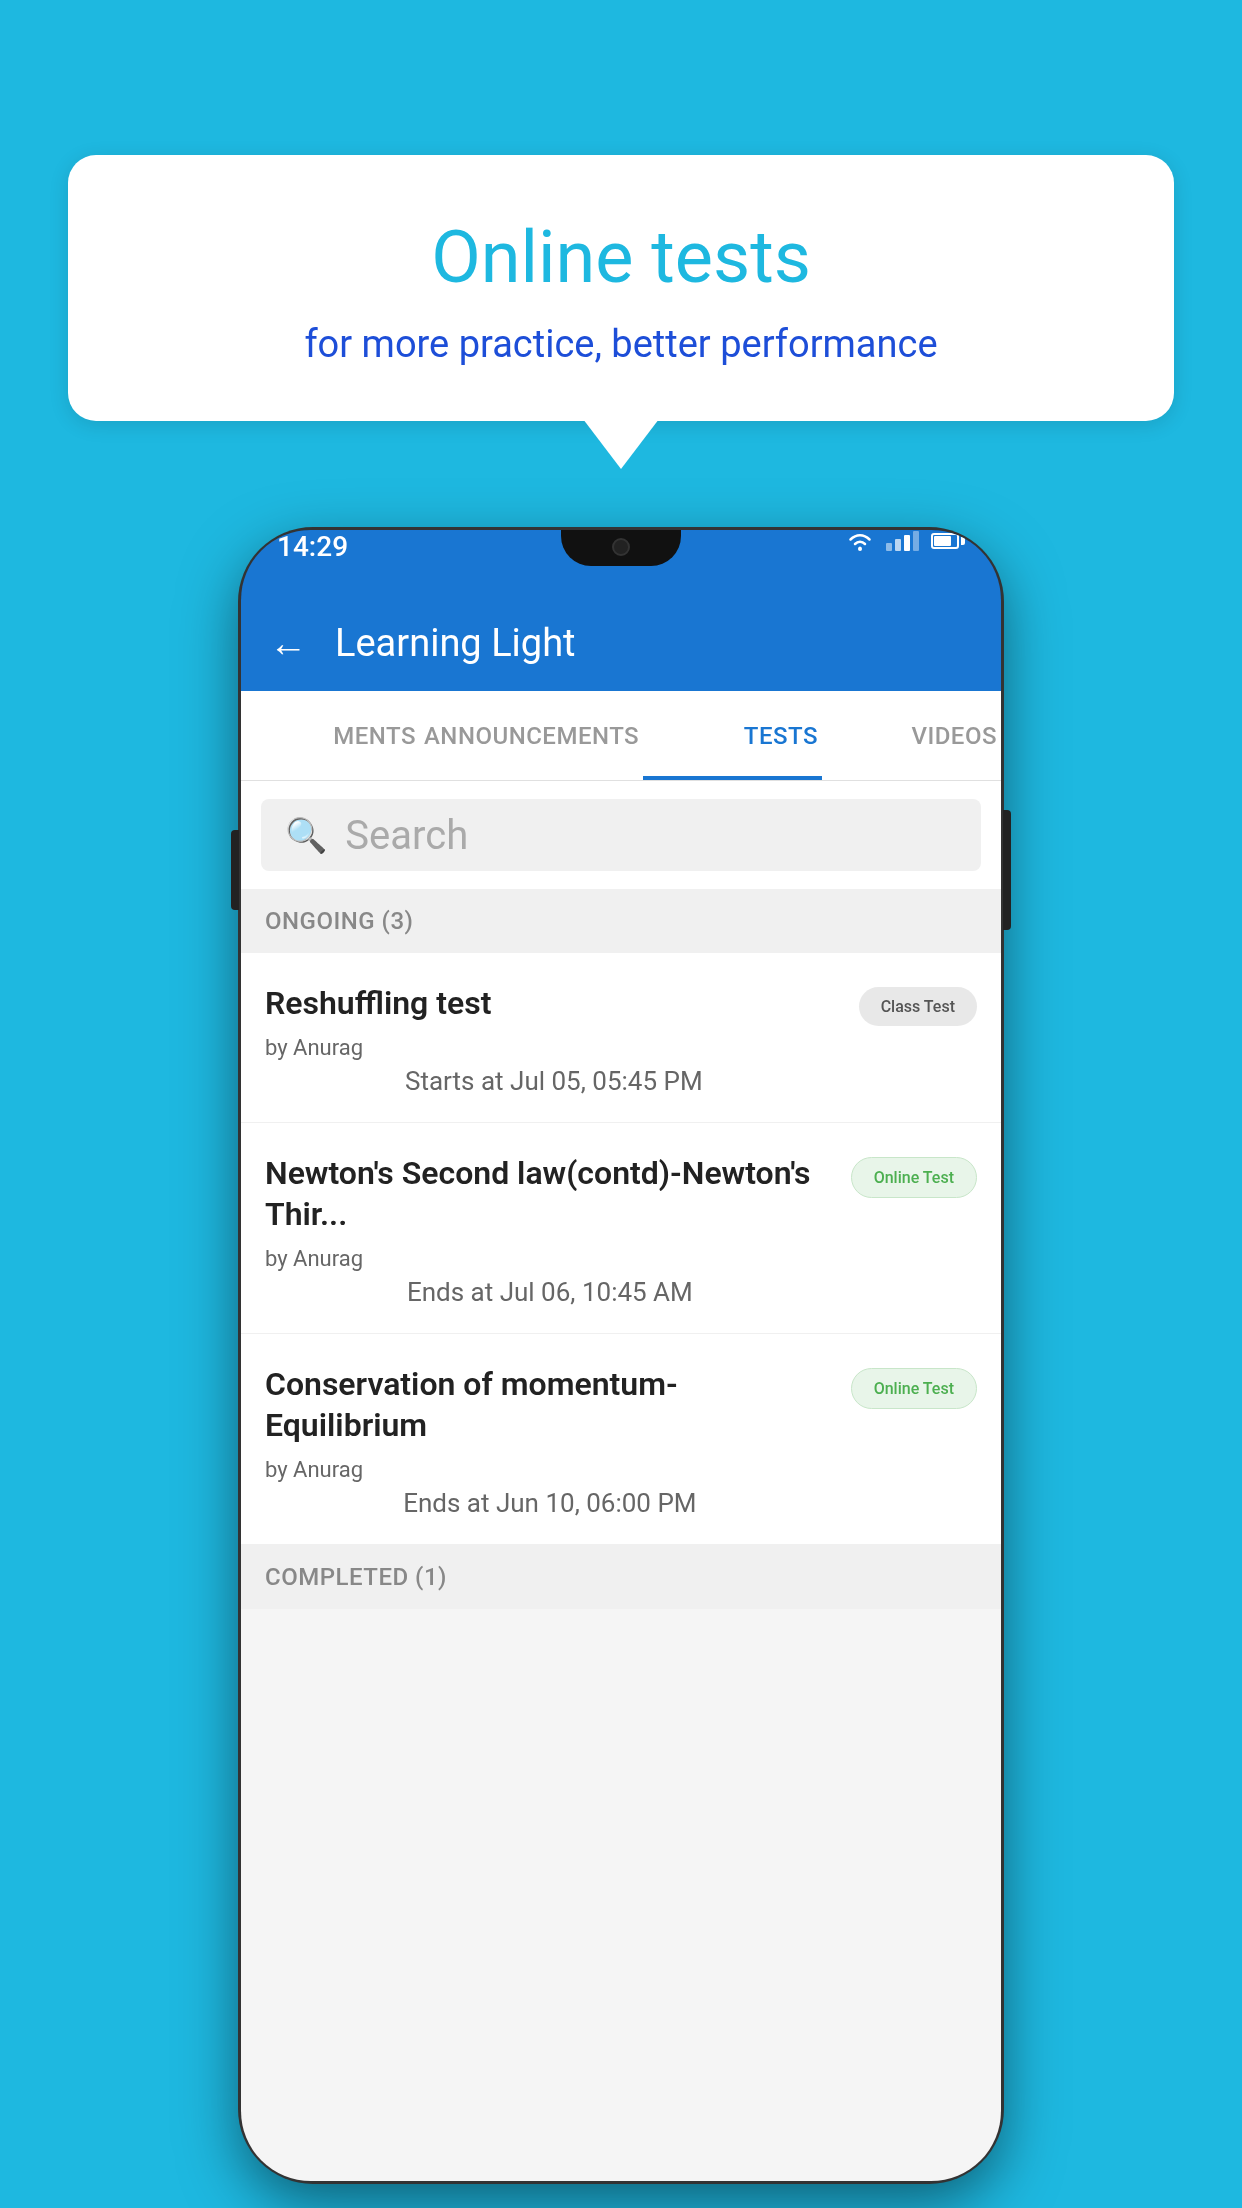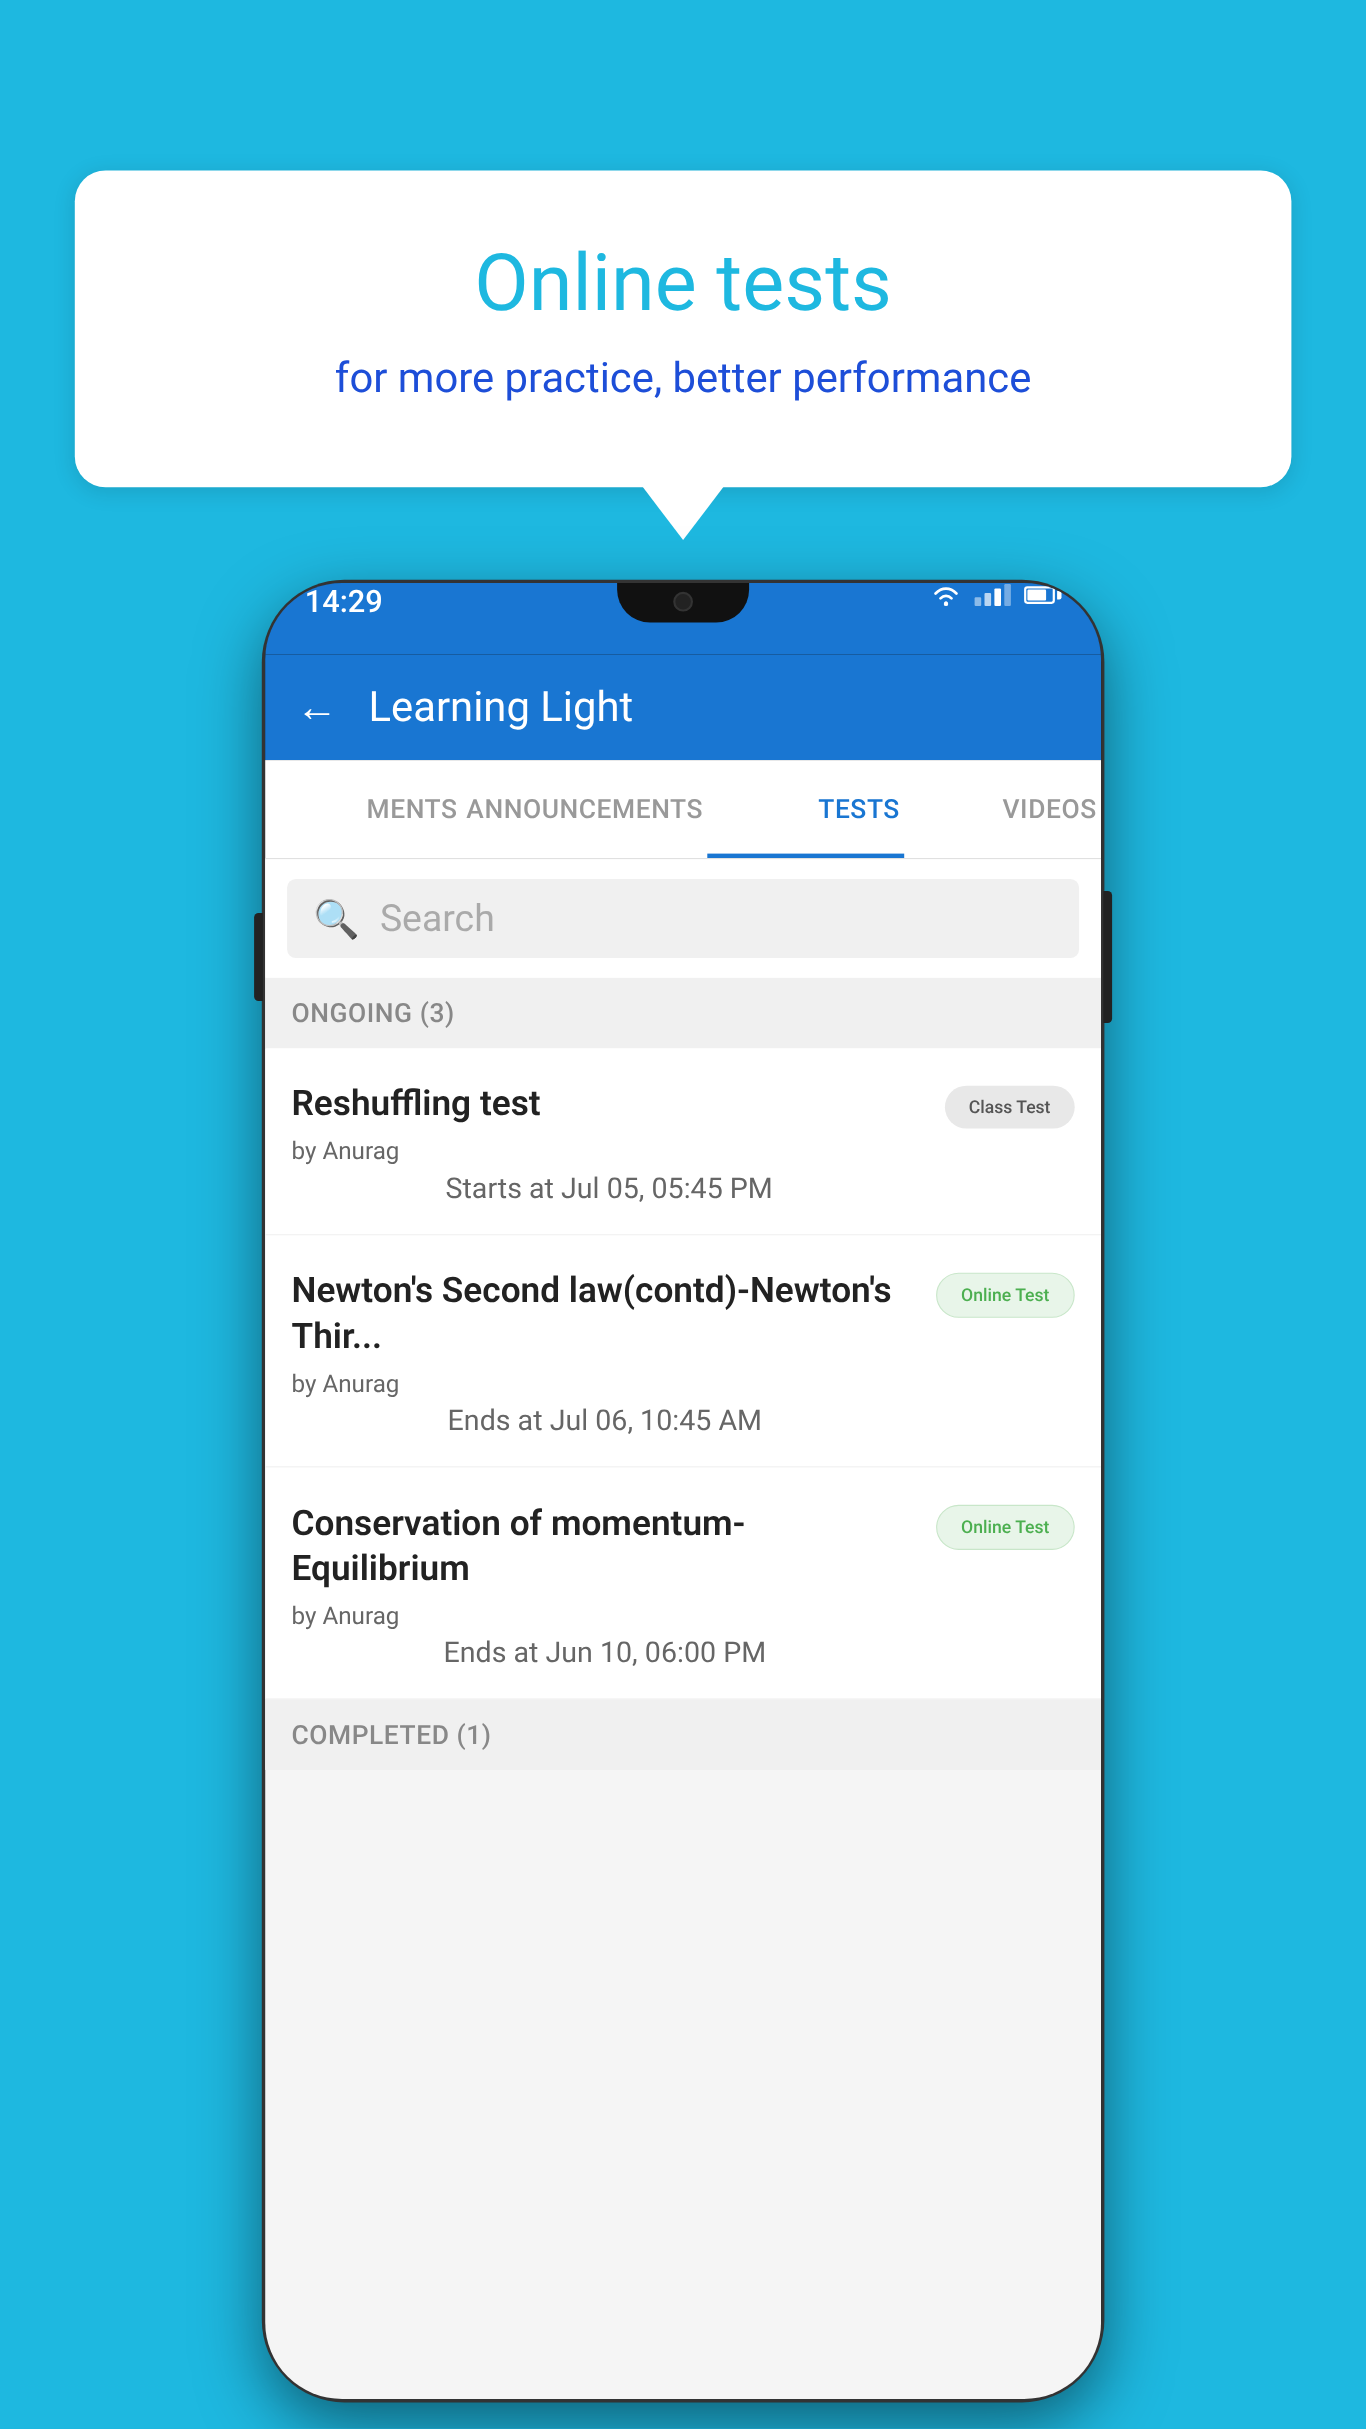--- a/index.html
+++ b/index.html
@@ -15,21 +15,21 @@
     }
 
     
     .speech-bubble {
       position: absolute;
       top: 155px;
       left: 68px;
       right: 68px;
       background: white;
       border-radius: 28px;
-      padding: 60px 50px 77px;
+      padding: 60px 50px 55px;
       box-shadow: 0 4px 20px rgba(0,0,0,0.12);
     }
 
     .speech-bubble::after {
       content: '';
       position: absolute;
       bottom: -48px;
       left: 50%;
       transform: translateX(-50%);
       width: 0;
@@ -234,21 +234,21 @@
       gap: 18px;
     }
 
     .search-icon {
       color: #999;
       font-size: 34px;
     }
 
     .search-placeholder {
       color: #aaa;
-      font-size: 34px;
+      font-size: 40px;
     }
 
     
     .section-header {
       background: #f0f0f0;
       padding: 18px 24px;
       font-size: 24px;
       font-weight: 500;
       color: #888;
       letter-spacing: 0.5px;

